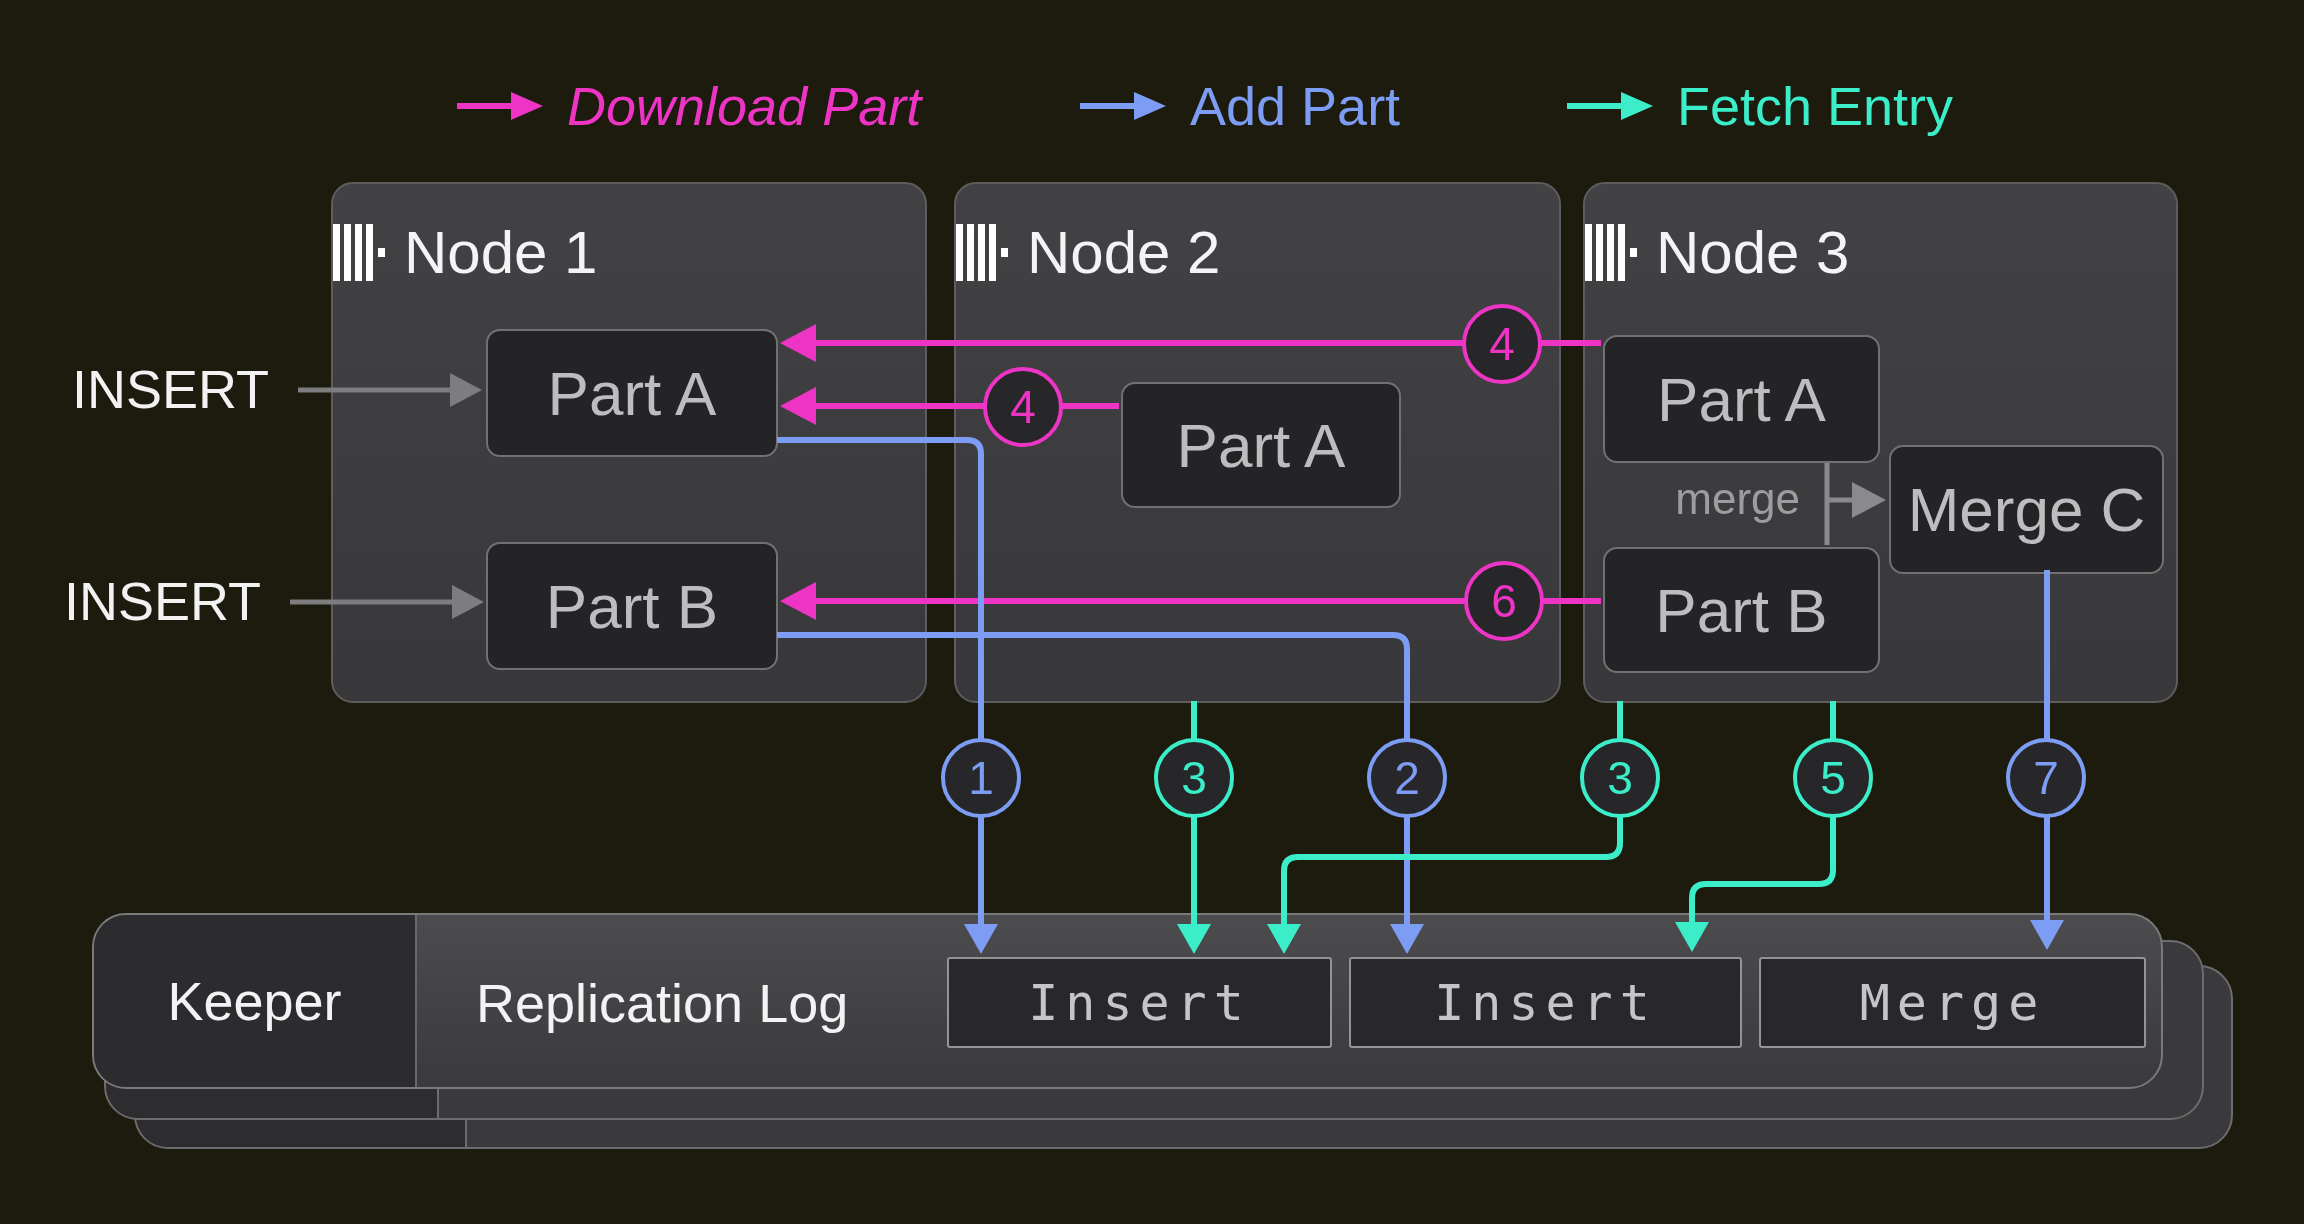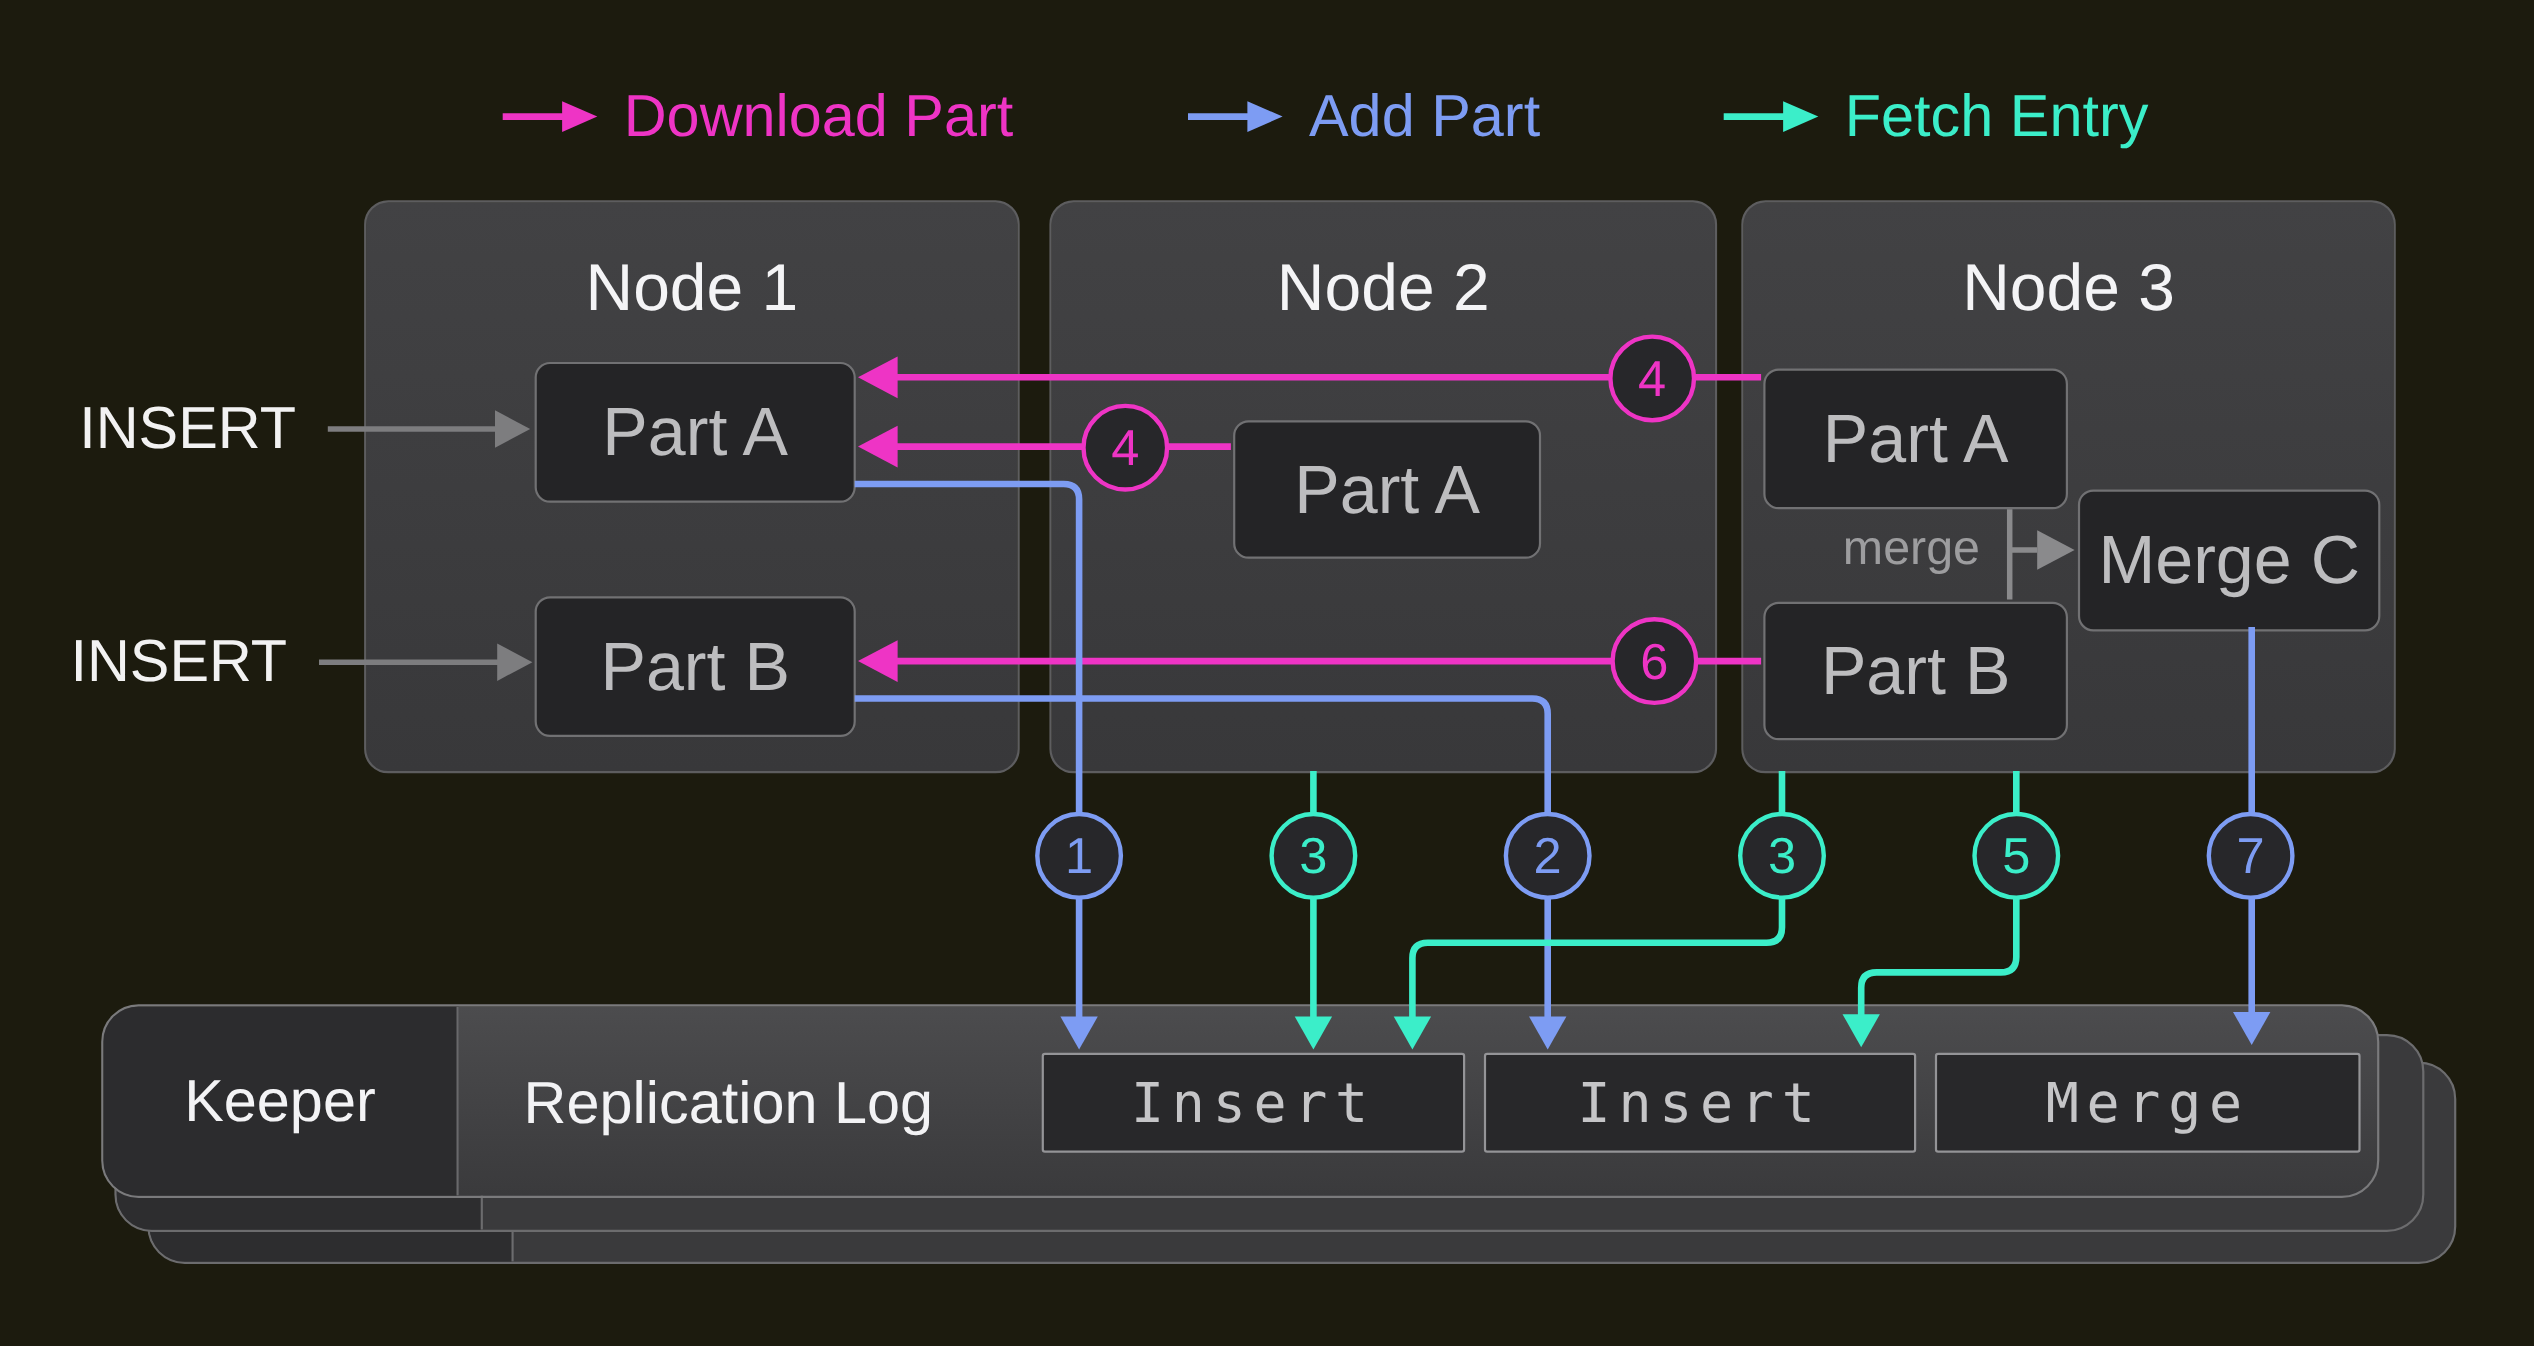--- a/index.html
+++ b/index.html
@@ -27,21 +27,21 @@
   .insert-label{position:absolute;color:#f2f2f2;font-size:54px;font-weight:400;line-height:54px;}
 
   
   .node{
     position:absolute;width:596px;height:521px;border-radius:22px;
     background:linear-gradient(180deg,#424244 0%,#38383a 100%);
     border:2px solid #5d5d5f;box-sizing:border-box;
   }
   .node-header{
     position:absolute;left:0;right:0;top:38px;height:60px;
-    display:flex;align-items:center;justify-content:center;gap:18px;flex-direction:column;
+    display:flex;align-items:center;gap:18px;
   }
   .node-header .title{color:#f4f4f6;font-size:60px;font-weight:500;}
   .part{
     position:absolute;border-radius:14px;background:#242426;
     border:2px solid #717173;box-sizing:border-box;
     display:flex;align-items:center;justify-content:center;
   }
   .part span{color:#bdbdbf;font-size:62px;font-weight:400;}
 
   .merge-label{position:absolute;left:1560px;top:474px;width:240px;text-align:right;
@@ -92,21 +92,21 @@
     font-size:50px;letter-spacing:7px;color:#c5c5c7;
   }
 
   .connector-layer{position:absolute;left:0;top:0;pointer-events:none;}
 </style>
 </head>
 <body>
 
 <div class="canvas">
 
-  <div class="legend-item" style="left:455px;">
+  <div class="legend-item" style="left:455px;font-style:italic;">
     <svg width="90" height="44" viewBox="0 0 90 44">
       <path d="M2 22 H58" stroke="var(--download)" stroke-width="6" fill="none"></path>
       <polygon points="88,22 56,8 56,36" fill="var(--download)"></polygon>
     </svg>
     <span class="c-download">Download Part</span>
   </div>
   <div class="legend-item" style="left:1078px;">
     <svg width="90" height="44" viewBox="0 0 90 44">
       <path d="M2 22 H58" stroke="var(--add-entry)" stroke-width="6" fill="none"></path>
       <polygon points="88,22 56,8 56,36" fill="var(--add-entry)"></polygon>

